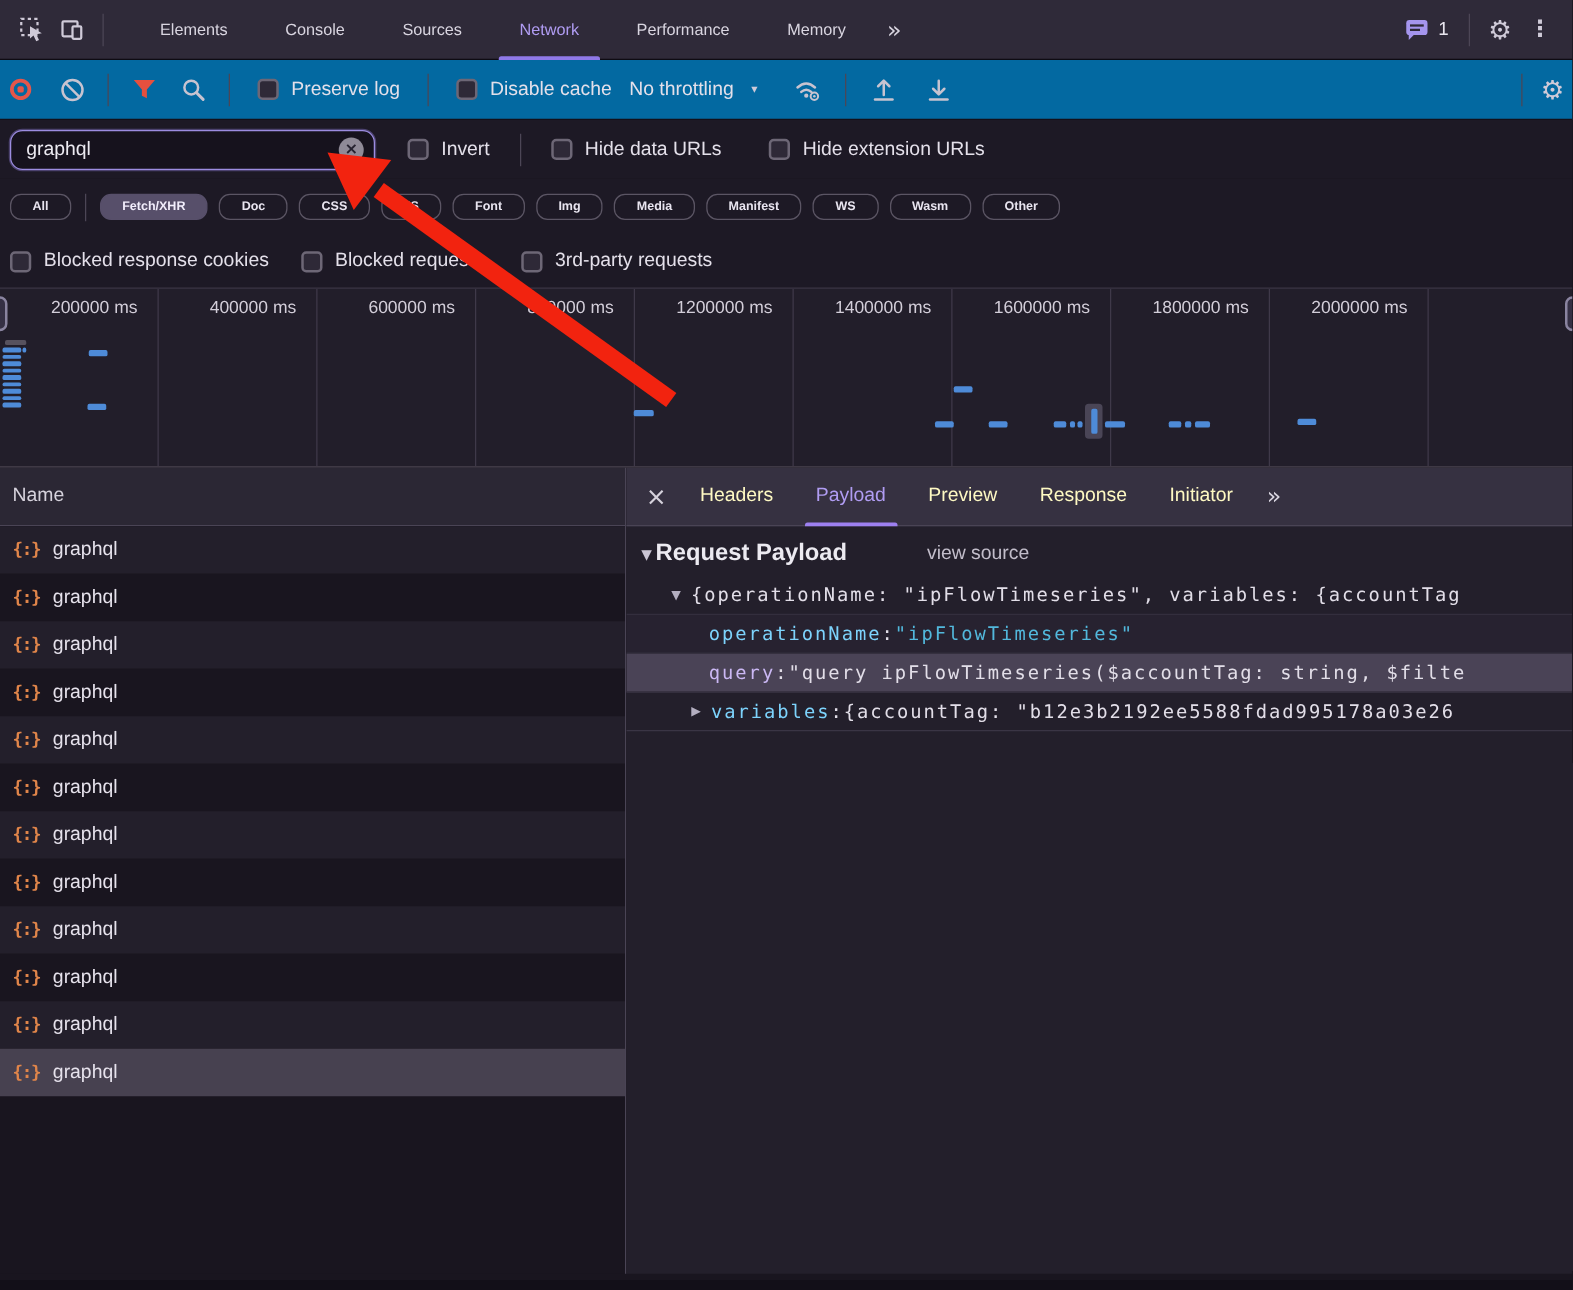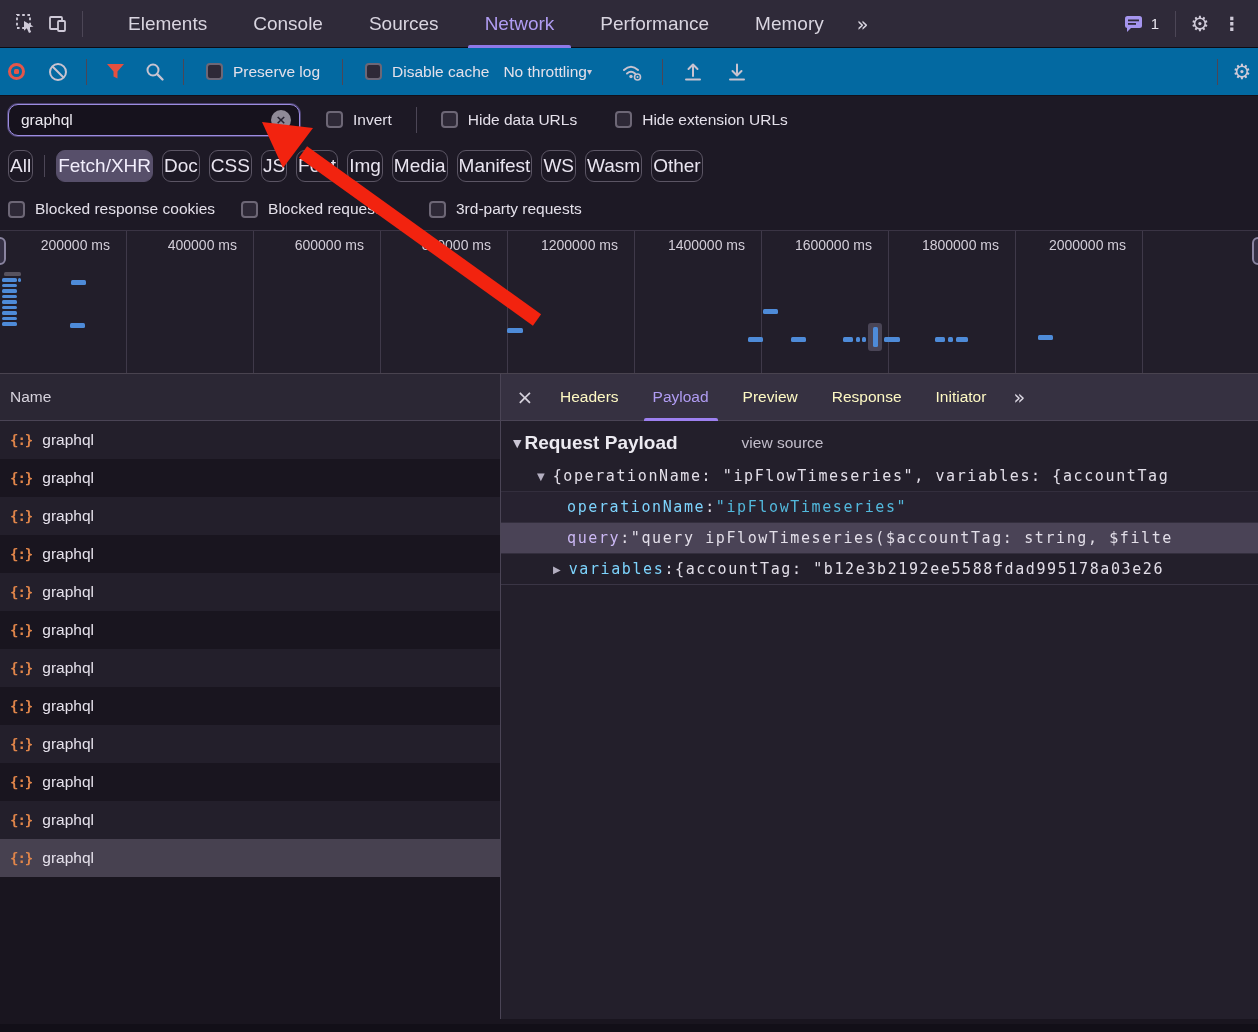--- a/index.html
+++ b/index.html
@@ -10,62 +10,62 @@
   .vsep { width:1px; height:26px; background:#4c4656; margin:0 8px; flex:0 0 1px; }
   .spacer { flex:1; }
   .icon-btn { display:flex; align-items:center; justify-content:center;
     width:32px; height:32px; border-radius:4px; cursor:pointer; flex:0 0 auto; }
   .glyph { font-family:"DejaVu Sans", sans-serif; color:#cfcad8; }
 
   
   .tabbar { height:48px; background:#2f2a39; display:flex; align-items:center;
     padding:0 10px; border-bottom:1px solid #0e0b13; }
   .tabs { display:flex; align-items:stretch; height:48px; margin-left:14px; }
-  .tab { display:flex; align-items:center; padding:14px 23px; font-size:19px;
+  .tab { display:flex; align-items:center; padding:14px 23px; font-size:13px;
     color:#d9d5e0; position:relative; cursor:pointer; }
   .tab.active { color:#b09cf2; }
   .tab.active::after { content:""; position:absolute; left:6px; right:6px; bottom:0;
     height:3px; background:#8f79e8; border-radius:2px 2px 0 0; }
   .chev { color:#d9d5e0; font-size:19px; letter-spacing:-2px; padding:0 10px; cursor:pointer;
     font-family:"DejaVu Sans", sans-serif; }
   .issues { display:flex; align-items:center; gap:7px; cursor:pointer; padding:0 8px; }
   .issues .count { color:#e8e5ee; font-size:15px; }
 
   
   .toolbar2 { height:48px; background:#0369a1; display:flex; align-items:center;
     padding:0 0; border-bottom:1px solid #14101a; }
   .rec { width:17px; height:17px; border:3px solid #e5564a; border-radius:50%;
     position:relative; }
   .rec::after { content:""; position:absolute; left:3px; top:3px; width:5px; height:5px;
     background:#e5564a; border-radius:1.5px; }
   .cb { width:17px; height:17px; border:2px solid #6d6776; border-radius:4px;
     background:#2e2937; flex:0 0 17px; cursor:pointer; }
   .cb-item { display:flex; align-items:center; gap:10px; font-size:15.5px; color:#e4e0ea;
     margin:0 10px; cursor:pointer; white-space:nowrap; }
-  .throttle { display:flex; align-items:center; font-size:15.5px; color:#e4e0ea;
+  .throttle { display:flex; align-items:center; gap:14px; font-size:15.5px; color:#e4e0ea;
     margin:0 10px 0 4px; cursor:pointer; }
   .caret { font-size:10px; color:#cfcad8; font-family:"DejaVu Sans", sans-serif; }
 
   
   .filterrow { height:47px; background:#1d1925; display:flex; align-items:center;
     padding:0 8px; }
   .searchbox { width:292px; height:32px; background:#16121d; border:1.5px solid #9c8ce0;
     box-shadow:0 0 0 1px #4d4370; border-radius:10px; display:flex; align-items:center;
     padding:0 8px 0 12px; }
   .searchbox input { flex:1; background:transparent; border:none; outline:none;
     color:#eceaf1; font-size:15.5px; font-family:"Liberation Sans", sans-serif; }
   .clear-x { width:20px; height:20px; border-radius:50%; background:#8f8a97; color:#262230;
     display:flex; align-items:center; justify-content:center; font-size:13px; font-weight:bold;
     cursor:pointer; flex:0 0 20px; font-family:"DejaVu Sans", sans-serif; }
 
   
   .chiprow { height:45px; background:#1d1925; display:flex; align-items:center;
     padding:0 8px; gap:9px; }
-  .chip { border:1.5px solid #5b5564; border-radius:9px; padding:4px 1px; font-size:19px;
-    font-weight:normal; color:#e9e5f0; cursor:pointer; white-space:nowrap; }
+  .chip { border:1.5px solid #5b5564; border-radius:9px; padding:4px 17px; font-size:10px;
+    font-weight:bold; color:#e9e5f0; cursor:pointer; white-space:nowrap; }
   .chip.selected { background:#574f6a; border-color:#574f6a; color:#f2eefc; }
   .chiprow .vsep { height:22px; margin:0 2px; }
 
   
   .blockrow { height:42px; background:#1d1925; display:flex; align-items:center;
     padding:0 8px; gap:26px; }
 
   
   .timeline { position:relative; height:144px; background:#221e2a; overflow:hidden;
     border-top:1px solid #3a3444; border-bottom:1px solid #49434f; }
@@ -282,21 +282,21 @@
 
   <div class="blockrow">
     <label class="cb-item" style="margin:0">
       <span class="cb"></span>
       <span>Blocked response cookies</span>
     </label>
     <label class="cb-item" style="margin:0">
       <span class="cb"></span>
       <span>Blocked requests</span>
     </label>
-    <label class="cb-item" style="margin:16px">
+    <label class="cb-item" style="margin:4px">
       <span class="cb"></span>
       <span>3rd-party requests</span>
     </label>
   </div>
 
   <div class="timeline">
     <div class="tl-cols" id="tlCols">
         <div class="tl-col"><span>200000 ms</span></div>
         <div class="tl-col"><span>400000 ms</span></div>
         <div class="tl-col"><span>600000 ms</span></div>

